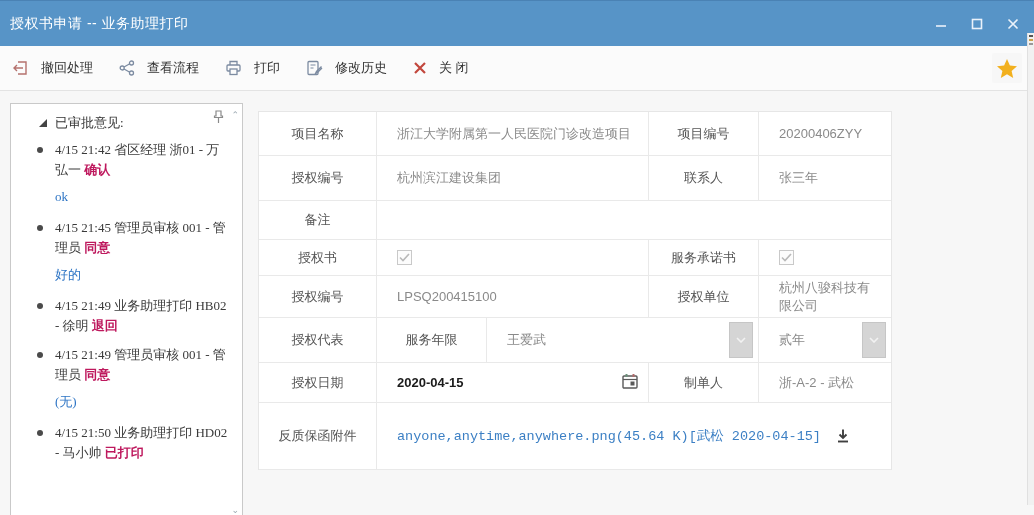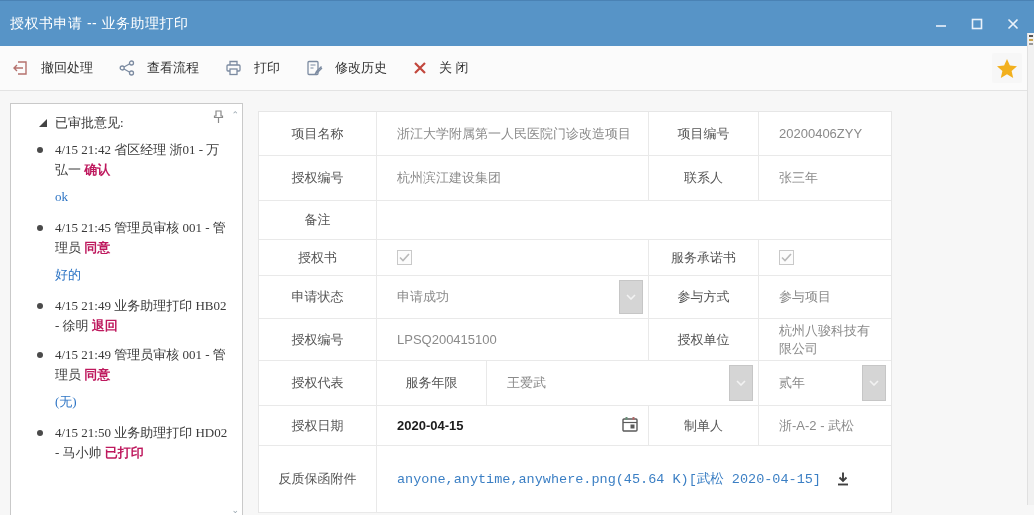--- a/index.html
+++ b/index.html
@@ -233,33 +233,20 @@
       <div class="cell lbl2">服务承诺书</div>
       <div class="cell val2">
         <span class="checkbox">
           <svg width="11" height="9" viewBox="0 0 11 9">
               <path d="M1 4.5 L4 7.5 L10 1" fill="none" stroke="#b9b9b9" stroke-width="1.6"></path>
             </svg>
         </span>
       </div>
     </div>
 
-    <div class="frow" style="height:43px">
-      <div class="cell lbl">申请状态</div>
-      <div class="cell val combo">
-        <span>申请成功</span>
-        <span class="dd-btn">
-          <svg width="10" height="6" viewBox="0 0 10 6">
-              <path d="M1 1 L5 5 L9 1" fill="none" stroke="#f2f2f2" stroke-width="1.6"></path>
-            </svg>
-        </span>
-      </div>
-      <div class="cell lbl2">参与方式</div>
-      <div class="cell val2">参与项目</div>
-    </div>
 
     <div class="frow" style="height:42px">
       <div class="cell lbl">授权编号</div>
       <div class="cell val">LPSQ200415100</div>
       <div class="cell lbl2">授权单位</div>
       <div class="cell val2">杭州八骏科技有限公司</div>
     </div>
 
     <div class="frow" style="height:45px">
       <div class="cell lbl">授权代表</div>

